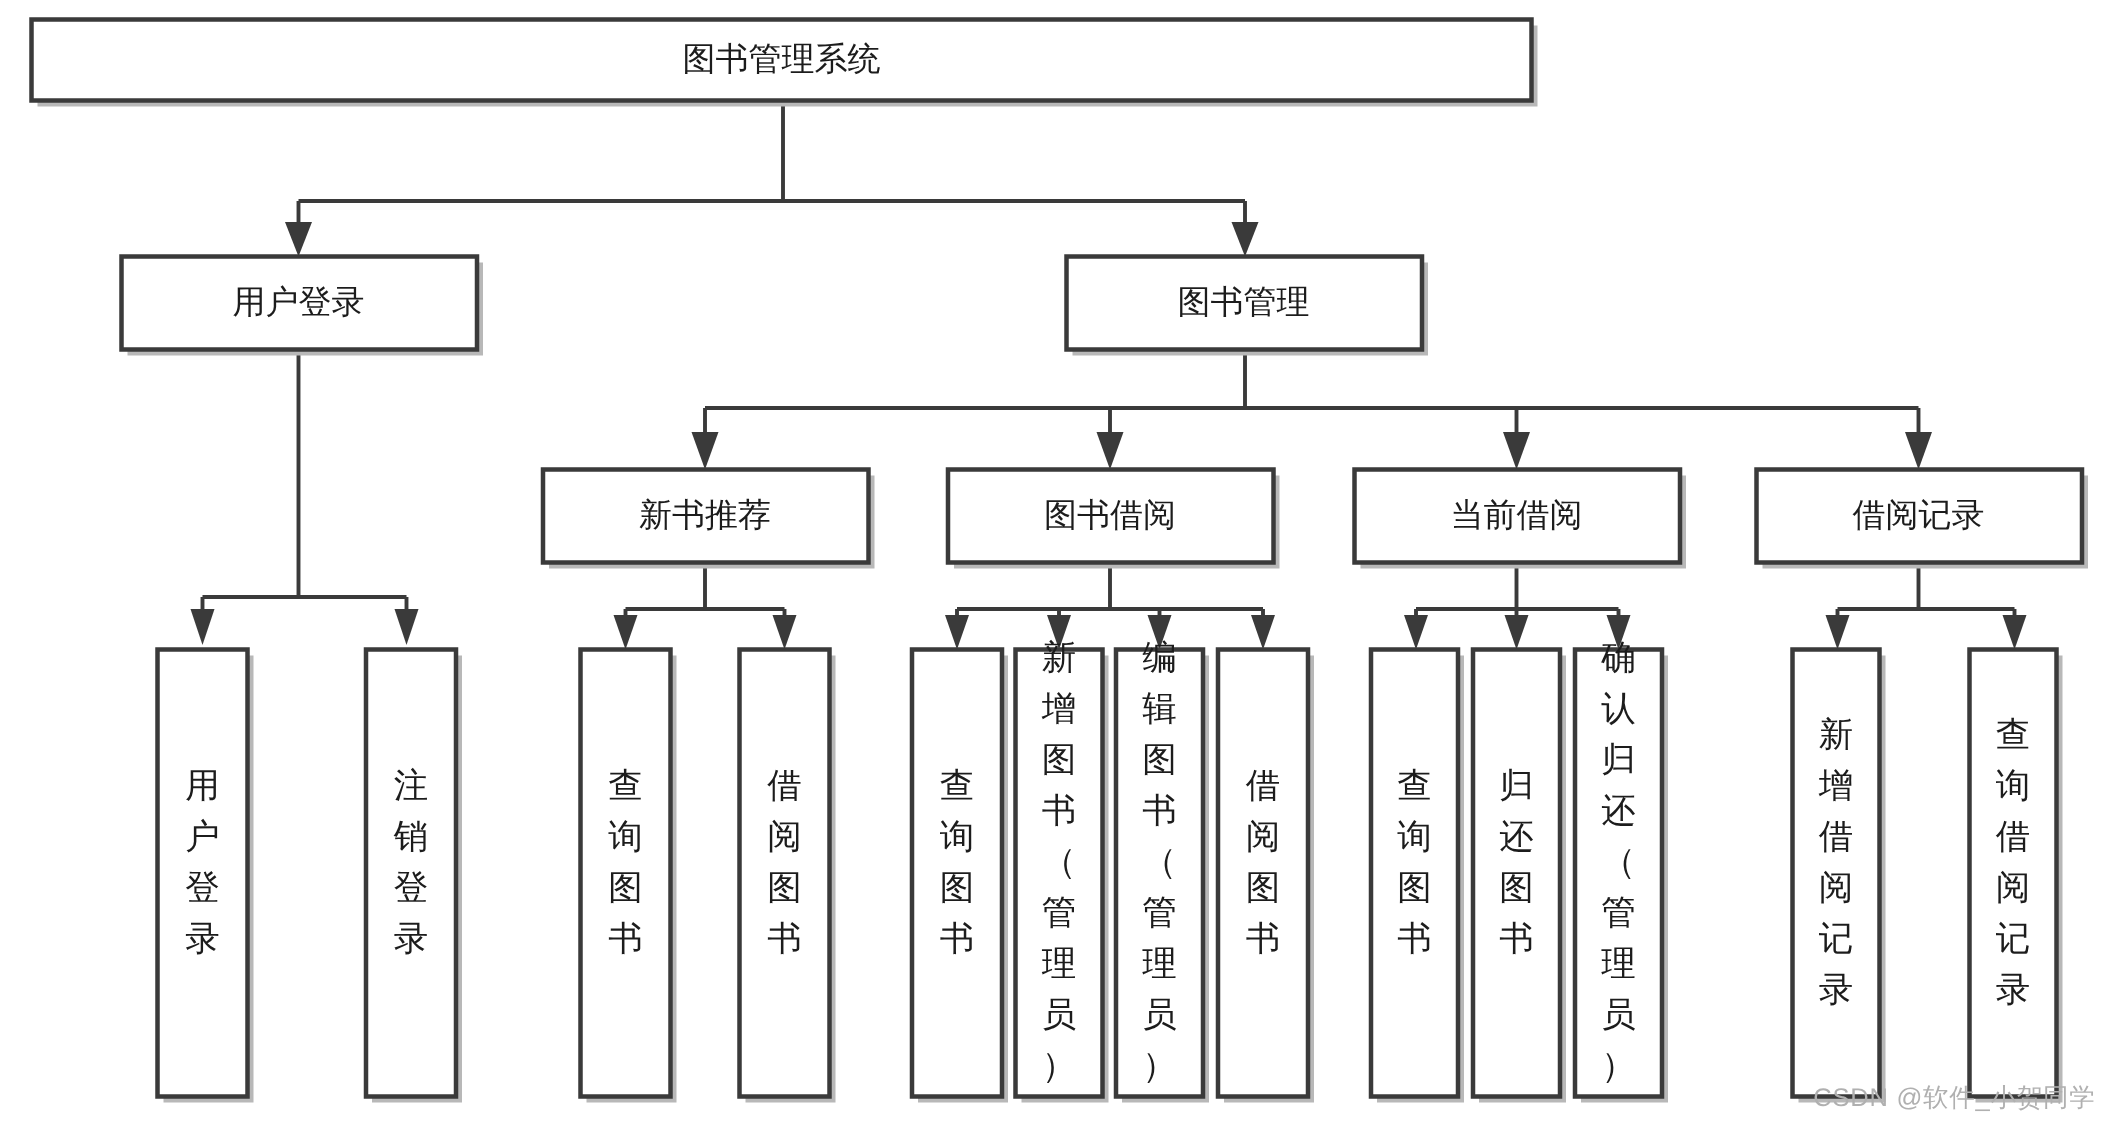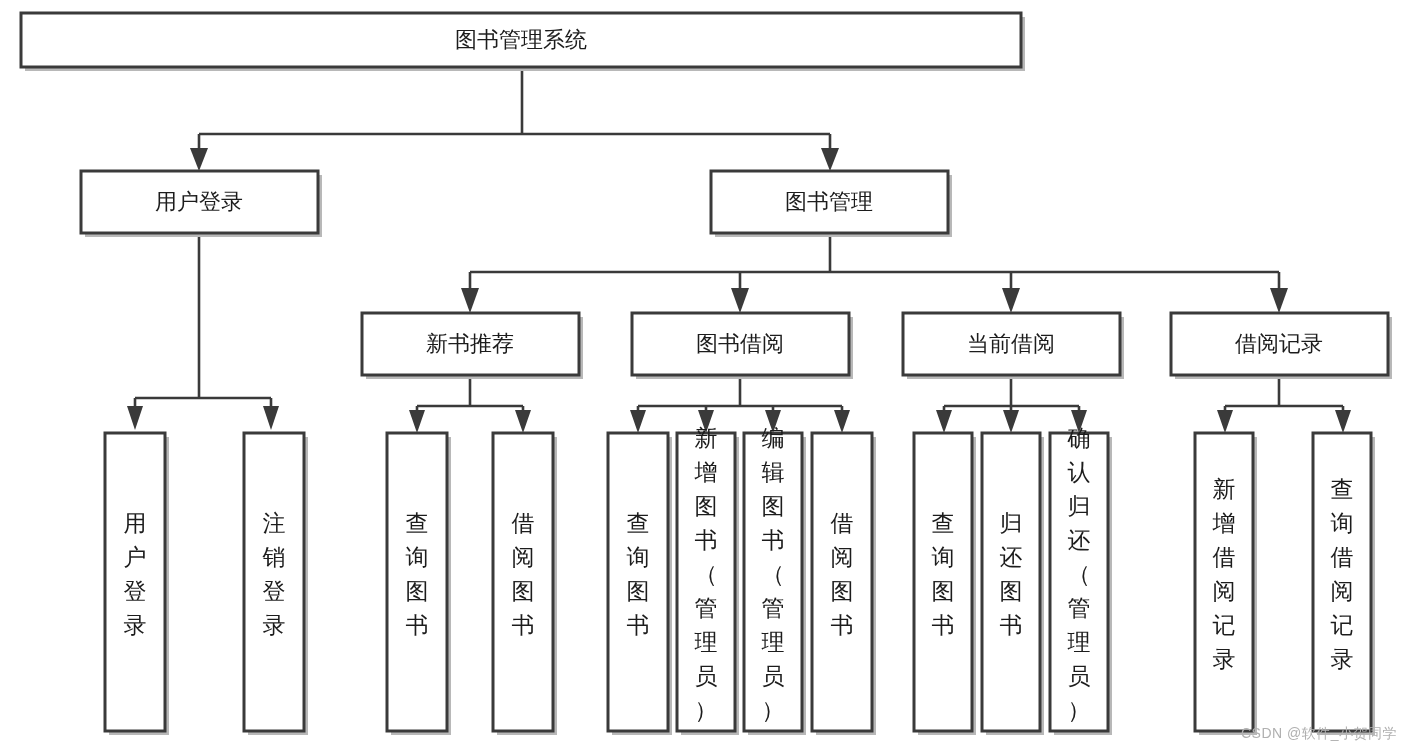--- a/index.html
+++ b/index.html
@@ -59,21 +59,21 @@
     font-size: 23px;
     fill: #1c1c1c;
     text-anchor: middle;
     white-space: pre;
   }
   .watermark {
     position: absolute;
     right: 8px;
     bottom: 4px;
     font-family: "Liberation Sans", "DejaVu Sans", sans-serif;
-    font-size: 14px;
+    font-size: 17px;
     color: #b0b0b0;
     letter-spacing: 0.5px;
     pointer-events: none;
     user-select: none;
   }
 </style>
 </head>
 <body>
 
 <div id="diagram-root">

